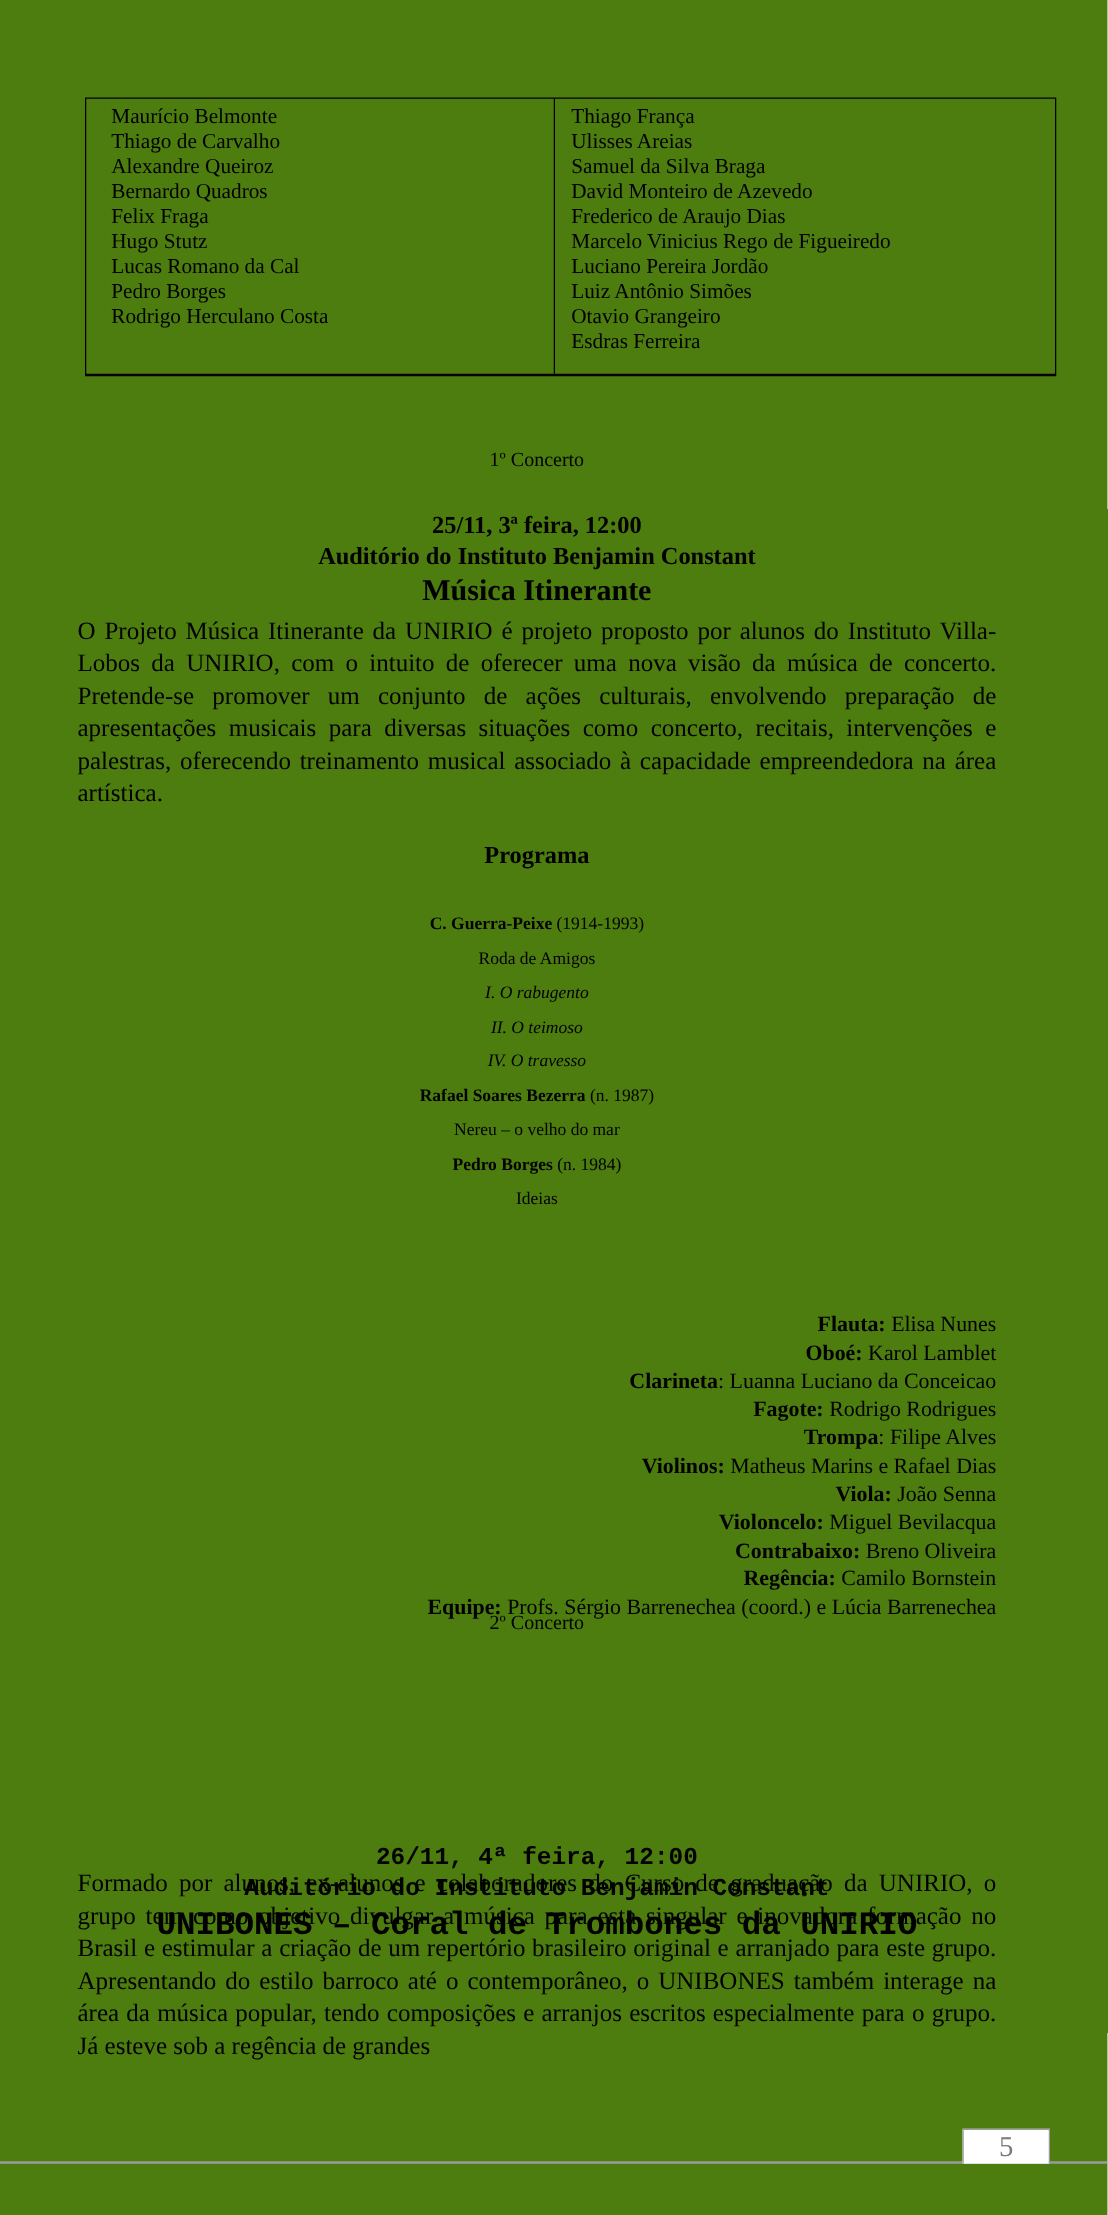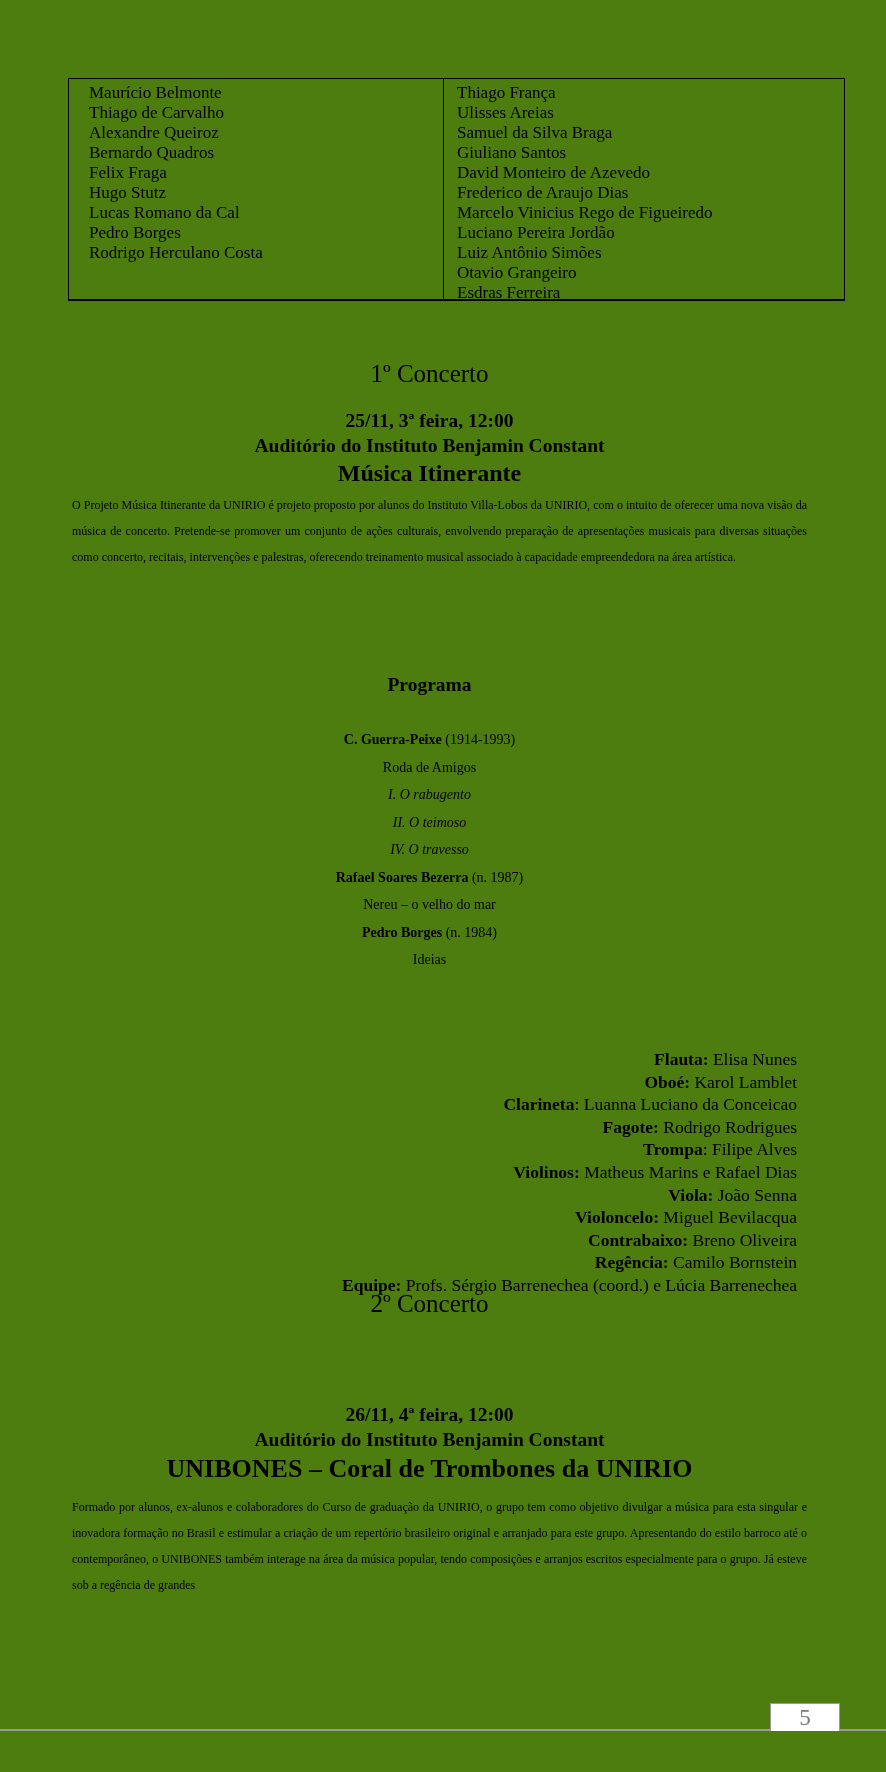--- a/index.html
+++ b/index.html
@@ -19,23 +19,23 @@
     border:1px solid #000;
     border-bottom-width:2px;
     display:flex;
   }
   .roster-col { font-size:17px; line-height:20px; padding:4px 4px 0 20px; }
   .roster-col.left  { width:375px; border-right:1px solid #000; }
   .roster-col.right { flex:1; padding-left:13px; }
 
   
   .colblock { position:absolute; left:62px; width:735px; text-align:center; }
-  .justblock { position:absolute; left:72px; width:735px; text-align:justify; font-size:12px; line-height:26px; }
+  .justblock { position:absolute; left:62px; width:735px; text-align:justify; font-size:20px; line-height:26px; }
 
-  .h-plain  { font-size:25px; }
+  .h-plain  { font-size:16px; }
   .h-bold   { font-weight:bold; font-size:19.5px; line-height:25px; }
   .h-title1 { font-weight:bold; font-size:24px; line-height:31px; }
   .h-title2 { font-weight:bold; font-size:26px; line-height:33px; }
 
   .prog-line { font-size:14px; line-height:27.5px; }
   .prog-line .bold-part { font-weight:bold; }
   .prog-line.movement { font-style:italic; }
 
   .perf-block { position:absolute; left:62px; width:735px; text-align:right; }
   .perf-line { font-size:17.5px; line-height:22.6px; }
@@ -70,21 +70,20 @@
         <div class="roster-row">Felix Fraga</div>
         <div class="roster-row">Hugo Stutz</div>
         <div class="roster-row">Lucas Romano da Cal</div>
         <div class="roster-row">Pedro Borges</div>
         <div class="roster-row">Rodrigo Herculano Costa</div>
       </div>
     <div class="roster-col right" id="roster-right">
         <div class="roster-row">Thiago França</div>
         <div class="roster-row">Ulisses Areias</div>
         <div class="roster-row">Samuel da Silva Braga</div>
-        <div class="roster-row">Giuliano Santos</div>
         <div class="roster-row">David Monteiro de Azevedo</div>
         <div class="roster-row">Frederico de Araujo Dias</div>
         <div class="roster-row">Marcelo Vinicius Rego de Figueiredo</div>
         <div class="roster-row">Luciano Pereira Jordão</div>
         <div class="roster-row">Luiz Antônio Simões</div>
         <div class="roster-row">Otavio Grangeiro</div>
         <div class="roster-row">Esdras Ferreira</div>
       </div>
   </div>
 
@@ -121,21 +120,21 @@
       <div class="perf-line"><span class="perf-label">Violinos:</span><span class="perf-value"> Matheus Marins e Rafael Dias</span></div>
       <div class="perf-line"><span class="perf-label">Viola:</span><span class="perf-value"> João Senna</span></div>
       <div class="perf-line"><span class="perf-label">Violoncelo:</span><span class="perf-value"> Miguel Bevilacqua</span></div>
       <div class="perf-line"><span class="perf-label">Contrabaixo:</span><span class="perf-value"> Breno Oliveira</span></div>
       <div class="perf-line"><span class="perf-label">Regência:</span><span class="perf-value"> Camilo Bornstein</span></div>
       <div class="perf-line"><span class="perf-label">Equipe:</span><span class="perf-value"> Profs. Sérgio Barrenechea (coord.) e Lúcia Barrenechea</span></div>
     </div>
 
   <div class="colblock h-plain" style="top:1290px;">2º Concerto</div>
 
-  <div class="colblock" style="top:1402px;">
+  <div class="colblock" style="top:1474px;font-family:Liberation Mono, monospace;">
     <div class="h-bold">26/11, 4ª feira, 12:00</div>
     <div class="h-bold">Auditório do Instituto Benjamin Constant</div>
     <div class="h-title2">UNIBONES – Coral de Trombones da UNIRIO</div>
   </div>
 
   <div class="justblock" style="top:1494px;">Formado por alunos, ex-alunos e colaboradores do Curso de graduação da UNIRIO, o grupo tem como objetivo divulgar a música para esta singular e inovadora formação no Brasil e estimular a criação de um repertório brasileiro original e arranjado para este grupo. Apresentando do estilo barroco até o contemporâneo, o UNIBONES também interage na área da música popular, tendo composições e arranjos escritos especialmente para o grupo.  Já esteve sob a regência de grandes</div>
 
   <div class="footer-rule"></div>
   <div class="page-number-tab">
     <span>5</span>

